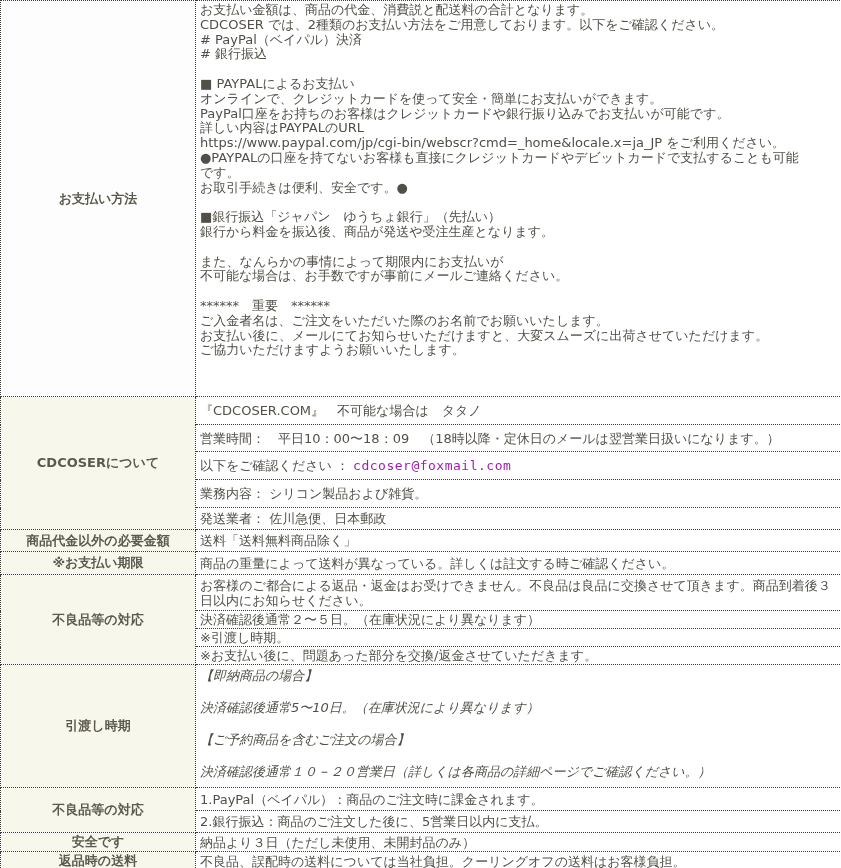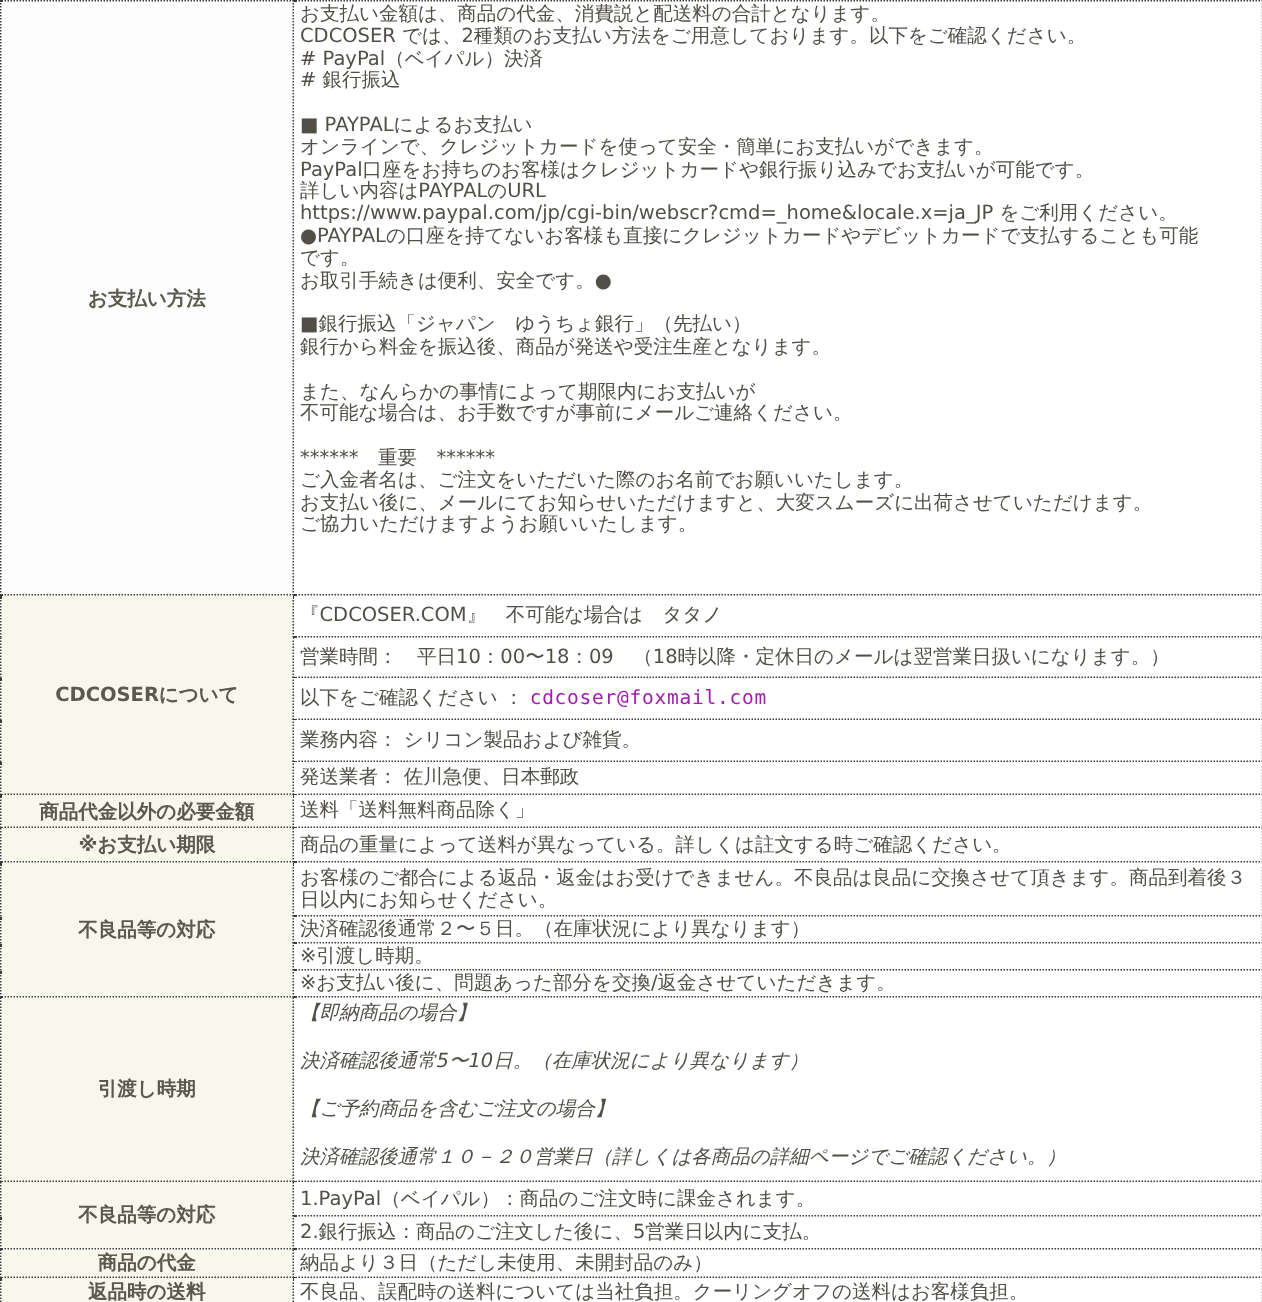--- a/index.html
+++ b/index.html
@@ -150,21 +150,21 @@
 
       <tr style="height:23px">
         <th class="hdr" rowspan="2">不良品等の対応</th>
         <td class="cell">1.PayPal（ベイパル）：商品のご注文時に課金されます。</td>
       </tr>
       <tr style="height:22px">
         <td class="cell">2.銀行振込：商品のご注文した後に、5営業日以内に支払。</td>
       </tr>
 
       <tr style="height:18px">
-        <th class="hdr">商品の代金</th>
+        <th class="hdr">安全です</th>
         <td class="cell">納品より３日（ただし未使用、未開封品のみ）</td>
       </tr>
 
       <tr style="height:19px">
         <th class="hdr">返品時の送料</th>
         <td class="cell">不良品、誤配時の送料については当社負担。クーリングオフの送料はお客様負担。</td>
       </tr>
 
     </tbody>
   </table>

